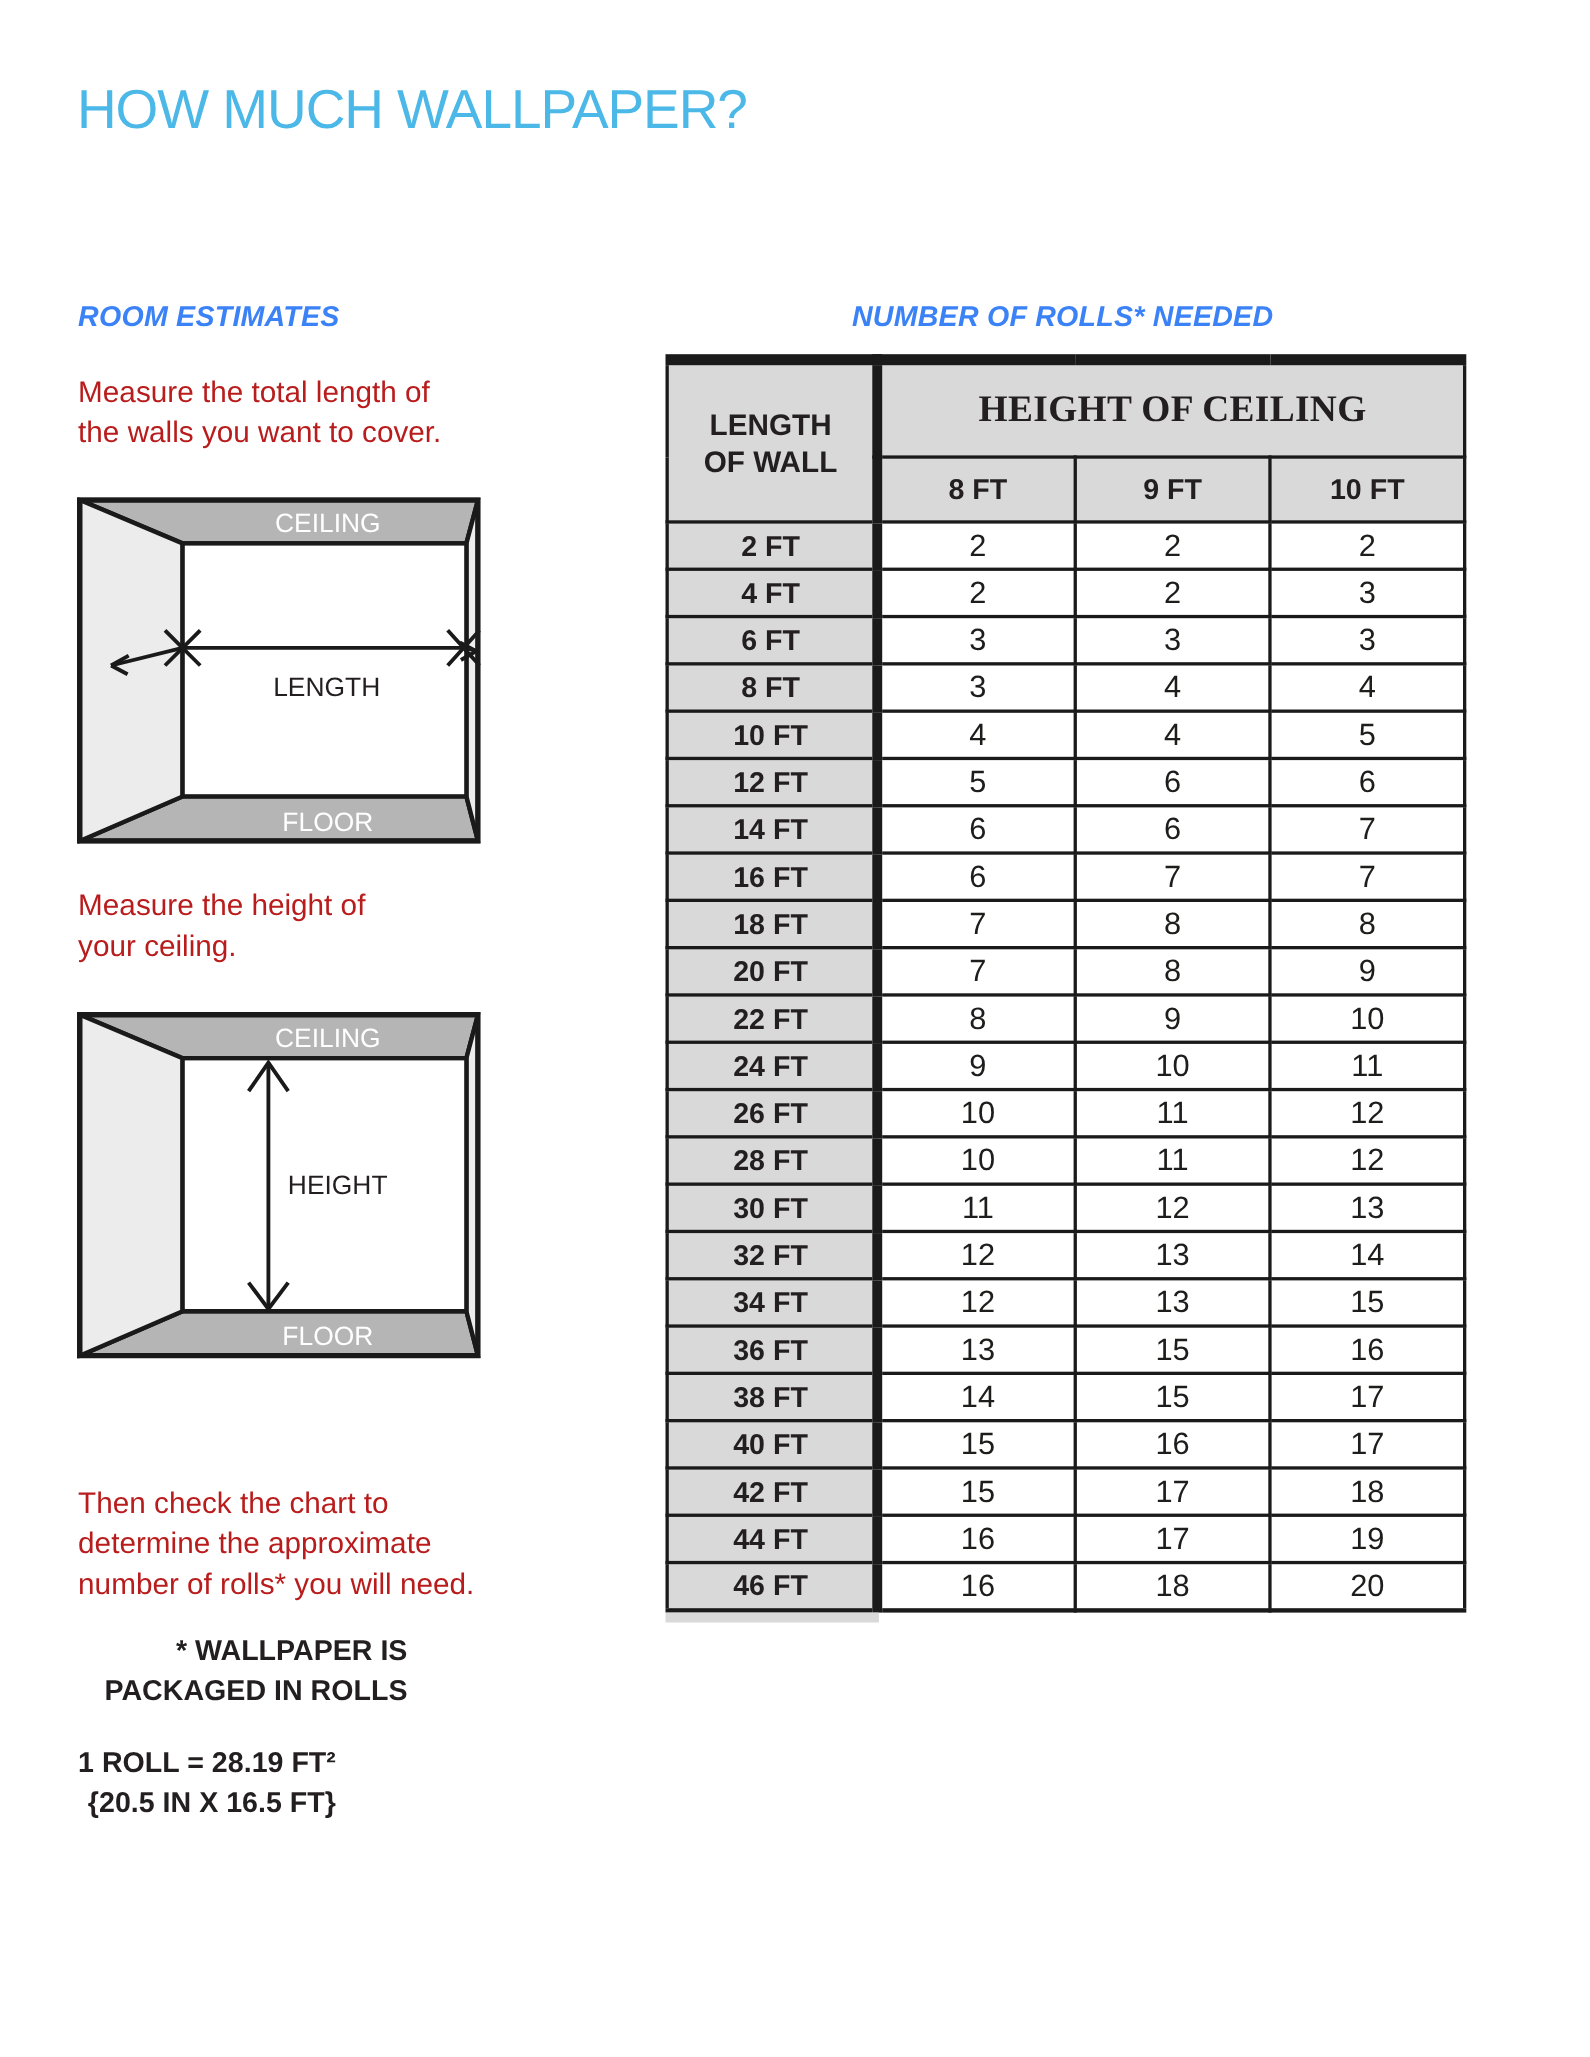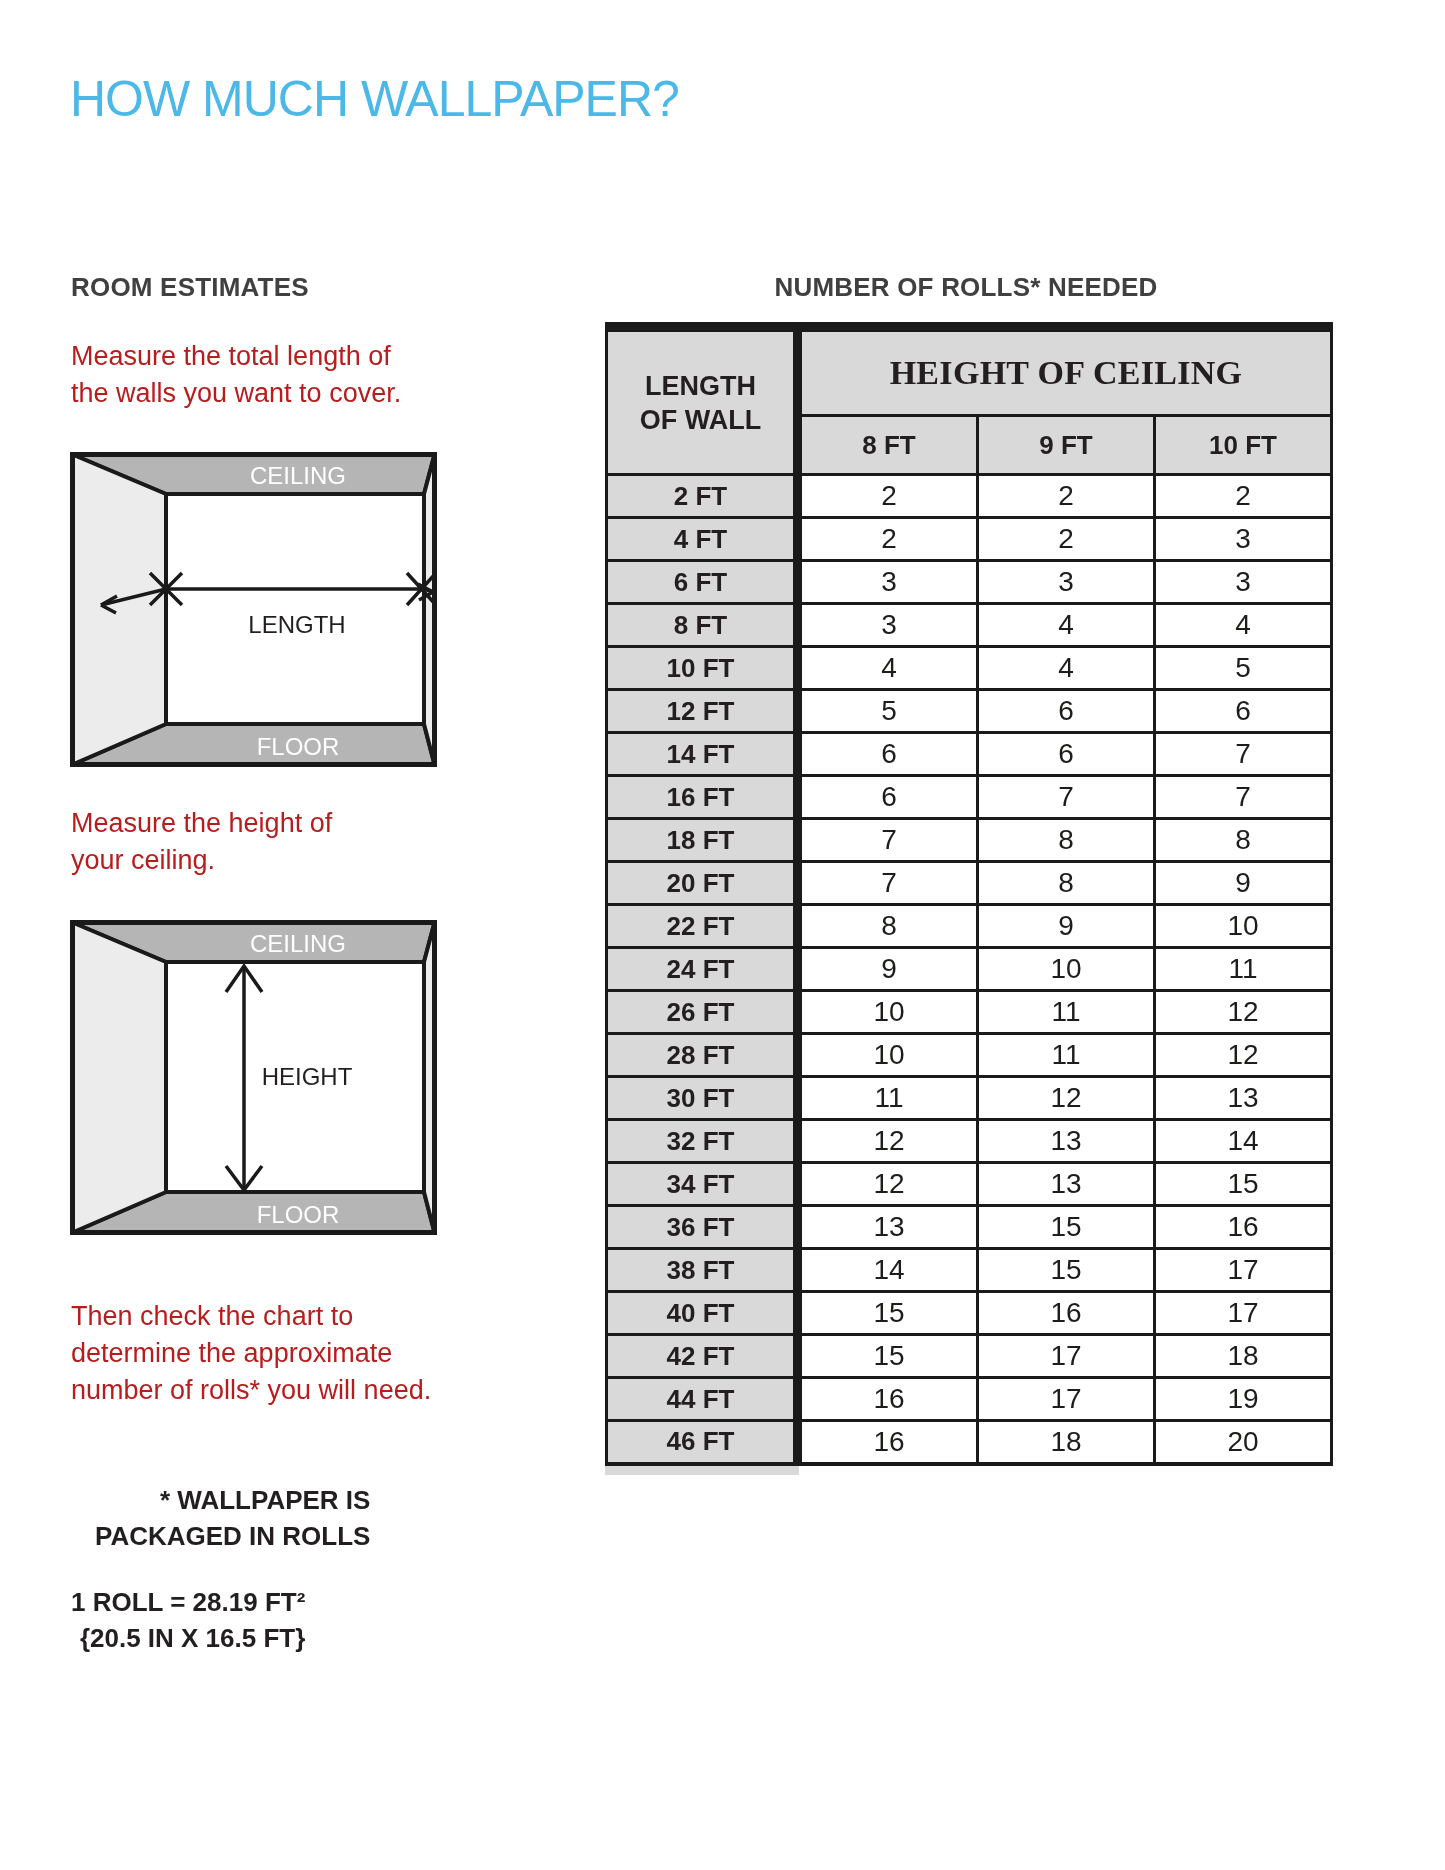--- a/index.html
+++ b/index.html
@@ -5,27 +5,27 @@
   html,body{margin:0;padding:0;}
   body{
     width:1445px;height:1870px;position:relative;background:#ffffff;
     font-family:"Liberation Sans", sans-serif;color:#231f20;overflow:hidden;
   }
   .abs{position:absolute;}
   #page-title{
     left:70px;top:70px;font-size:50px;font-weight:normal;letter-spacing:-1px;
     color:#4bb8e8;white-space:nowrap;
   }
-  .section-head{font-size:26px;font-weight:bold;color:#404040;letter-spacing:0.2px;}
+  .section-head{font-size:26px;font-weight:bold;color:#3b82f6;letter-spacing:0.2px;font-style:italic;}
   #room-estimates{left:71px;top:272px;}
   #table-heading{left:605px;top:272px;width:722px;text-align:center;}
   .step{font-size:27px;line-height:37px;white-space:pre-line;color:#b91c1c;}
   #step1{left:71px;top:338px;}
   #step2{left:71px;top:805px;}
-  #step3{left:71px;top:1298px;}
+  #step3{left:71px;top:1348px;}
   .note{font-size:26px;font-weight:bold;line-height:36px;color:#231f20;text-align:right;}
   #note-package{left:71px;top:1482px;}
   #note-package .indent{padding-left:24px;display:block;}
   #note-rollsize{left:71px;top:1584px;}
   #diagram1{left:70px;top:452px;}
   #diagram2{left:70px;top:920px;}
   svg text{font-family:"Liberation Sans", sans-serif;}
   .diag-room-label{font-size:24px;fill:#ffffff;}
   .diag-dim-label{font-size:24px;fill:#231f20;}
 

